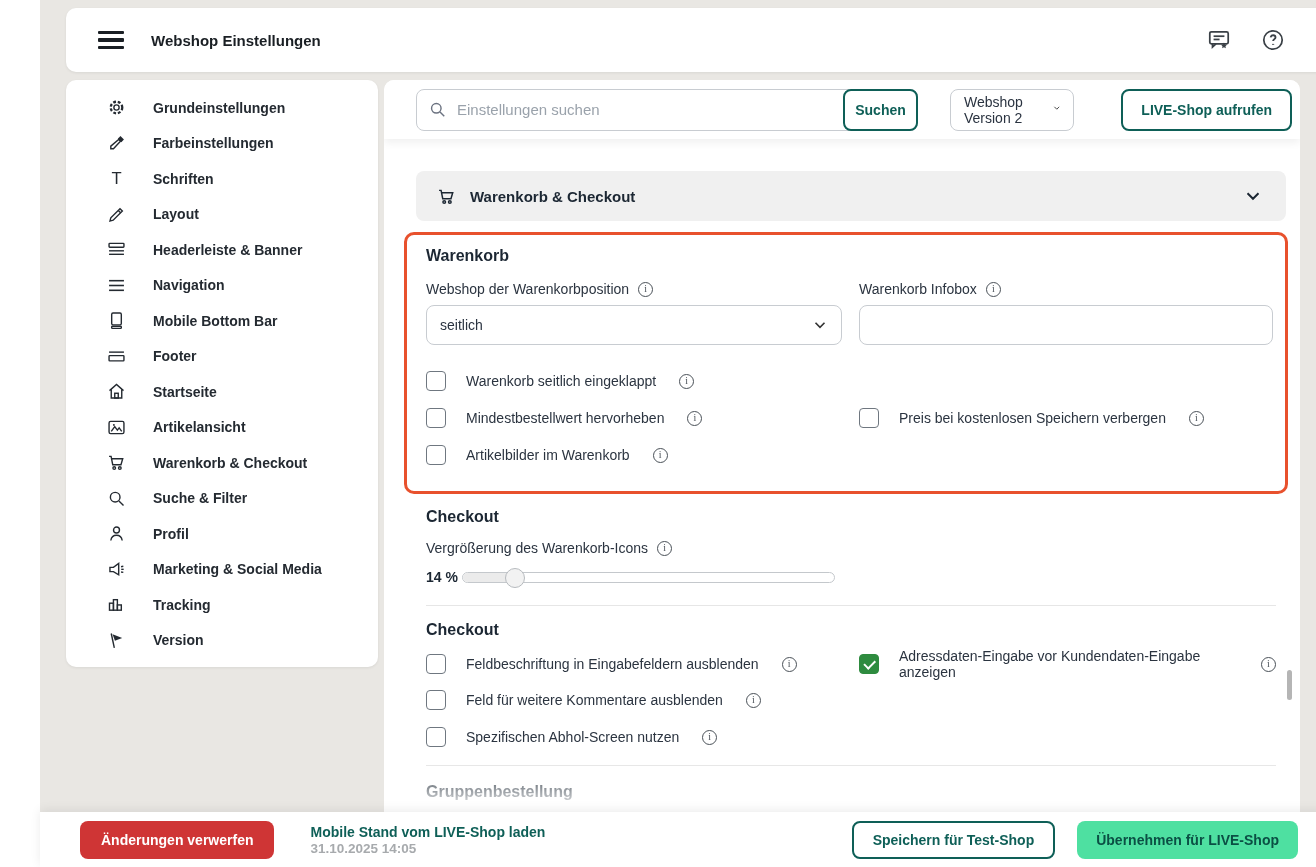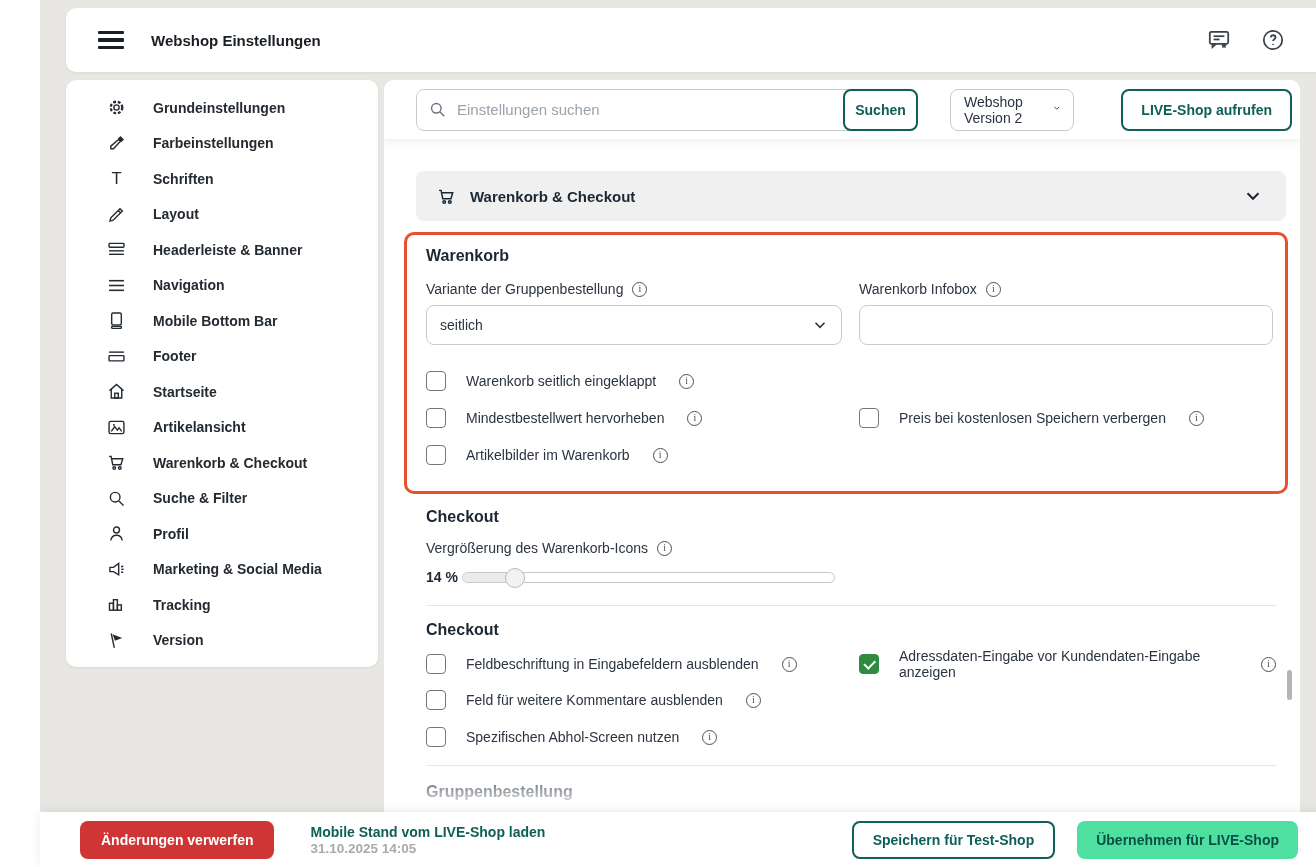--- a/index.html
+++ b/index.html
@@ -336,21 +336,21 @@
               <polyline points="6 9 12 15 18 9"></polyline>
             </svg>
         </span>
       </div>
 
       <div class="hl-box">
         <div class="sec-h">Warenkorb</div>
 
         <div class="fgrid mt-lblrow">
           <div class="flabel">
-            <span>Variante der Gruppenbestellung</span>
+            <span>Webshop der Warenkorbposition</span>
             <span class="info"></span>
           </div>
           <div class="flabel">
             <span>Warenkorb Infobox</span>
             <span class="info"></span>
           </div>
         </div>
 
         <div class="fgrid field-row">
           <div class="fake-select">

